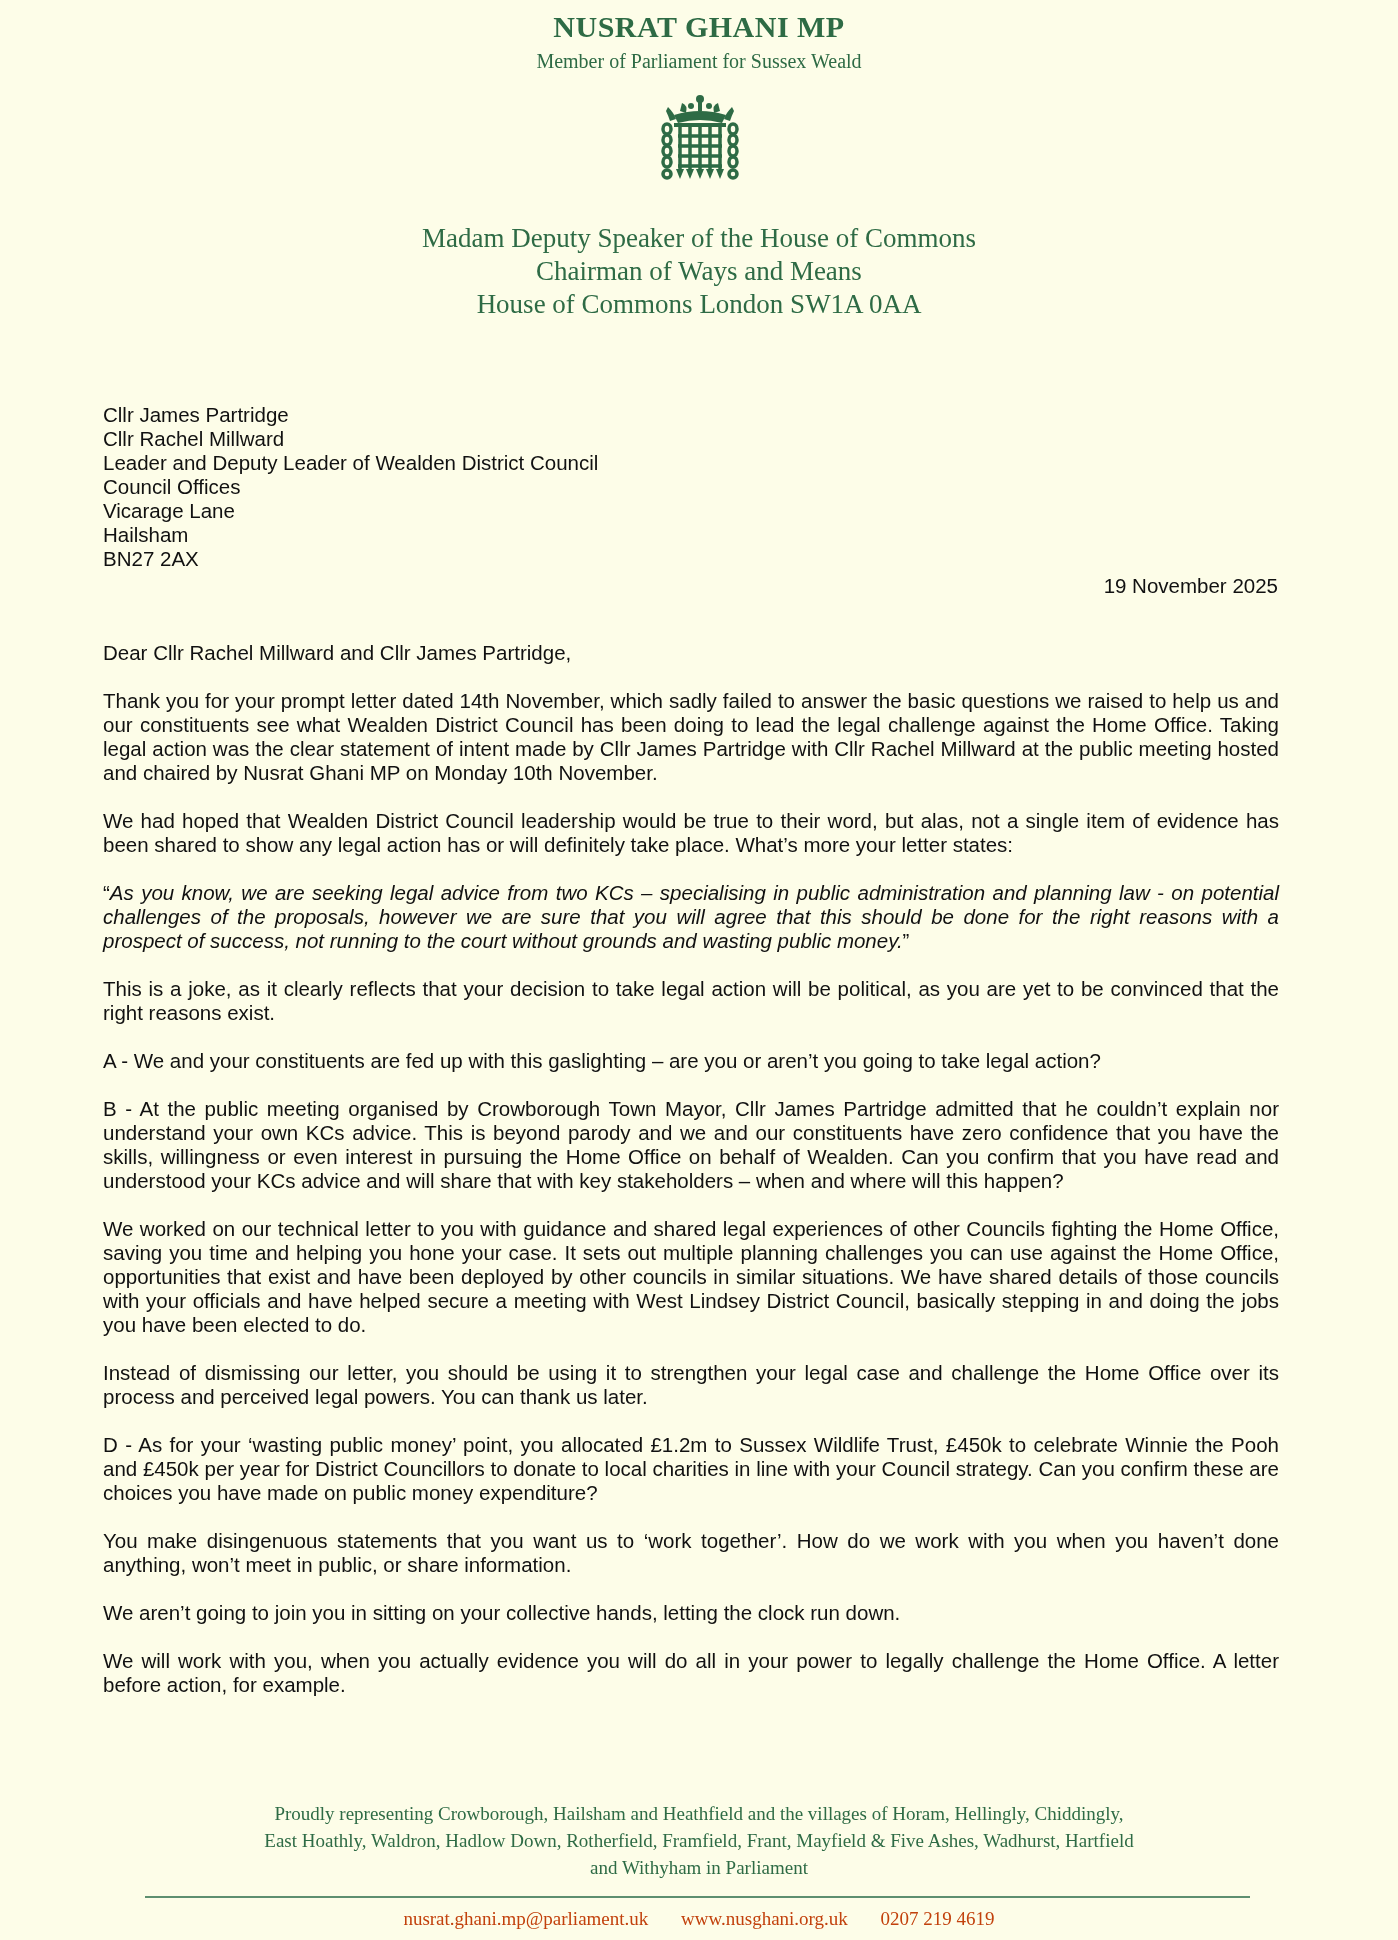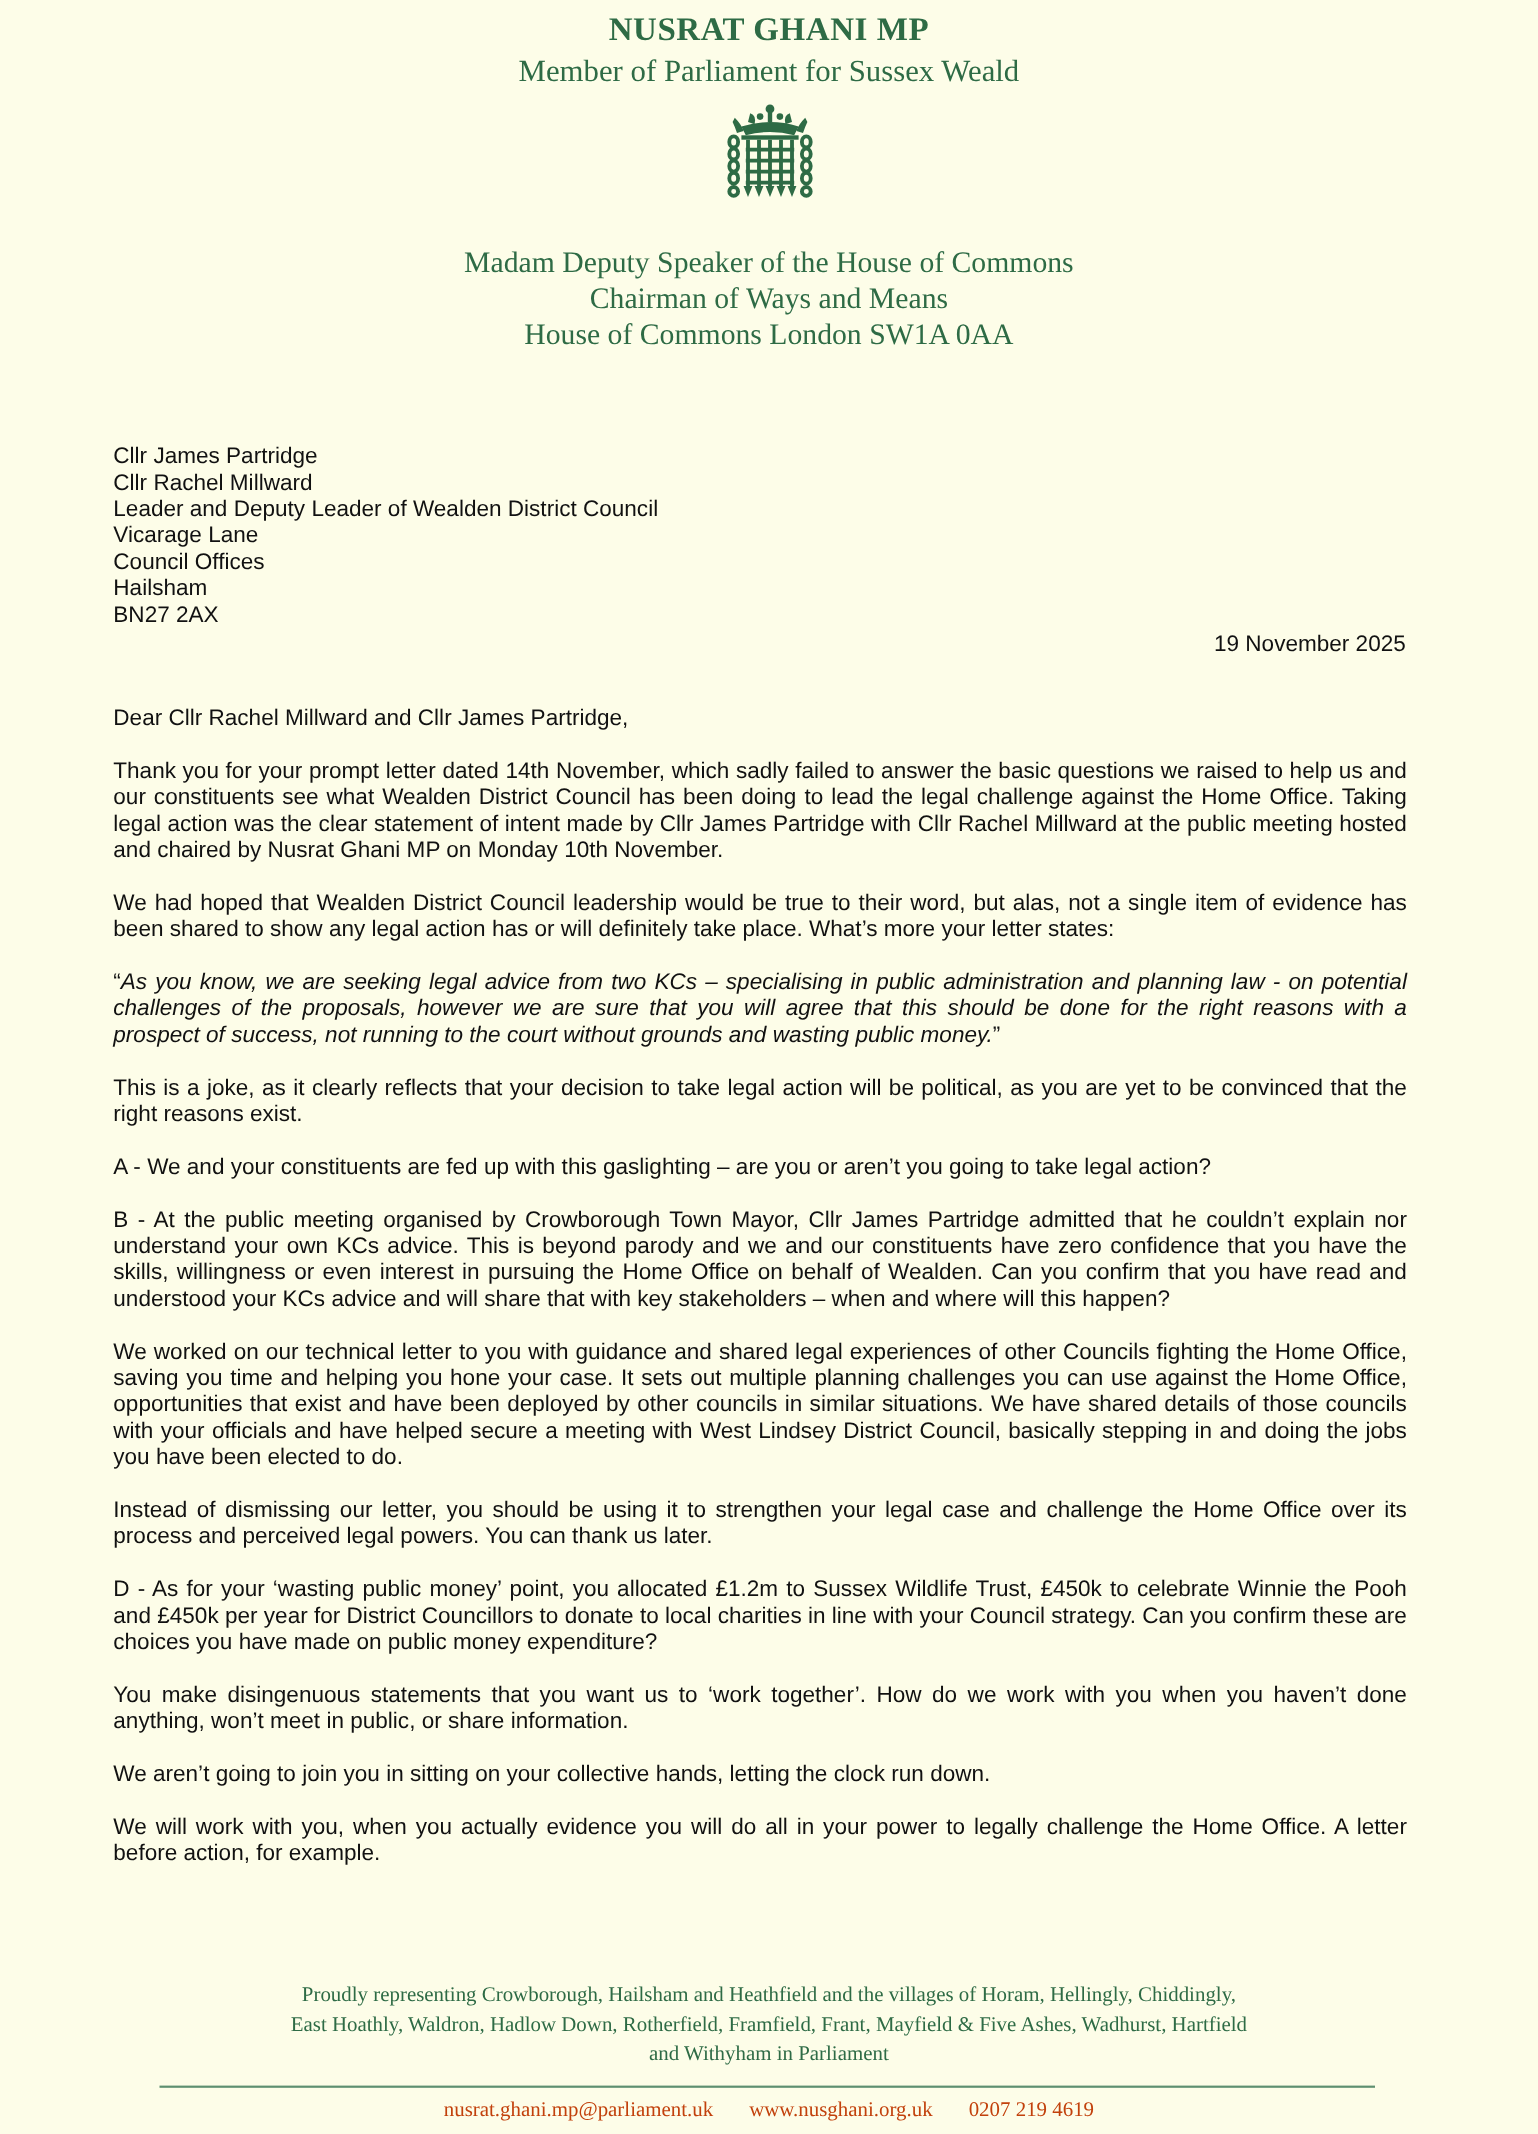--- a/index.html
+++ b/index.html
@@ -14,21 +14,21 @@
     text-align: center;
     color: #2e6b45;
     font-family: "Liberation Serif", "DejaVu Serif", serif;
   }
   .mp-name {
     position: absolute; left: 0; width: 100%; top: 10px;
     font-size: 30px; font-weight: bold; letter-spacing: 0.5px;
   }
   .mp-seat {
     position: absolute; left: 0; width: 100%; top: 50px;
-    font-size: 28px;
+    font-size: 20px;
   }
   .portcullis {
     position: absolute; left: 652px; top: 93px; width: 96px; height: 90px;
   }
   .office {
     position: absolute; left: 0; width: 100%; top: 222px;
     font-size: 27px; line-height: 33px;
   }
   .office div { white-space: nowrap; }
 
@@ -134,22 +134,22 @@
     <div>Madam Deputy Speaker of the House of Commons</div>
     <div>Chairman of Ways and Means</div>
     <div>House of Commons London SW1A 0AA</div>
   </div>
 </div>
 
 <div class="address body-text">
   <div>Cllr James Partridge</div>
   <div>Cllr Rachel Millward</div>
   <div>Leader and Deputy Leader of Wealden District Council</div>
+  <div>Council Offices</div>
   <div>Vicarage Lane</div>
-  <div>Council Offices</div>
   <div>Hailsham</div>
   <div>BN27 2AX</div>
 </div>
 
 <div class="date body-text">19 November 2025</div>
 
 <div class="content body-text">
   <p class="last-left">Dear Cllr Rachel Millward and Cllr James Partridge,</p>
   <p>Thank you for your prompt letter dated 14th November, which sadly failed to answer the basic questions we raised to help us and our constituents see what Wealden District Council has been doing to lead the legal challenge against the Home Office. Taking legal action was the clear statement of intent made by Cllr James Partridge with Cllr Rachel Millward at the public meeting hosted and chaired by Nusrat Ghani MP on Monday 10th November.</p>
   <p>We had hoped that Wealden District Council leadership would be true to their word, but alas, not a single item of evidence has been shared to show any legal action has or will definitely take place. What’s more your letter states:</p>

